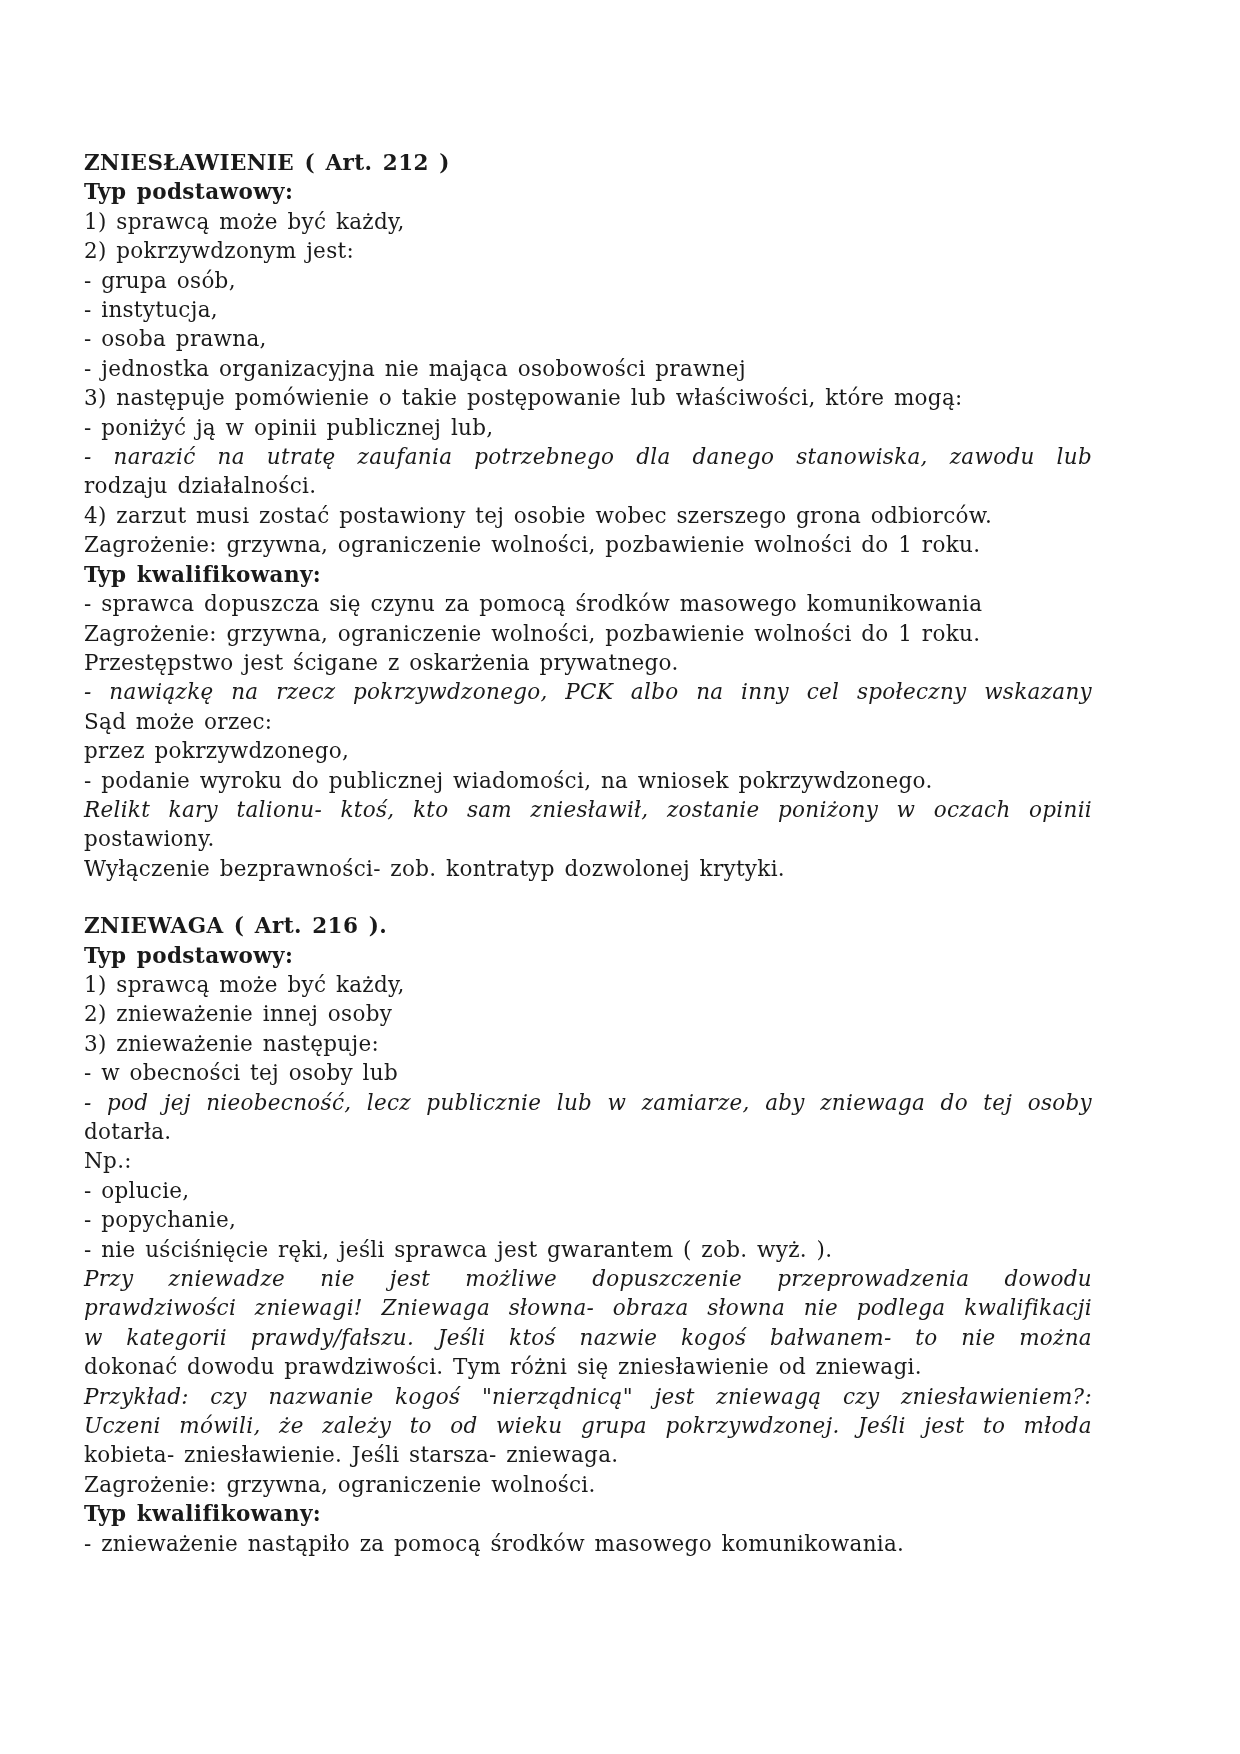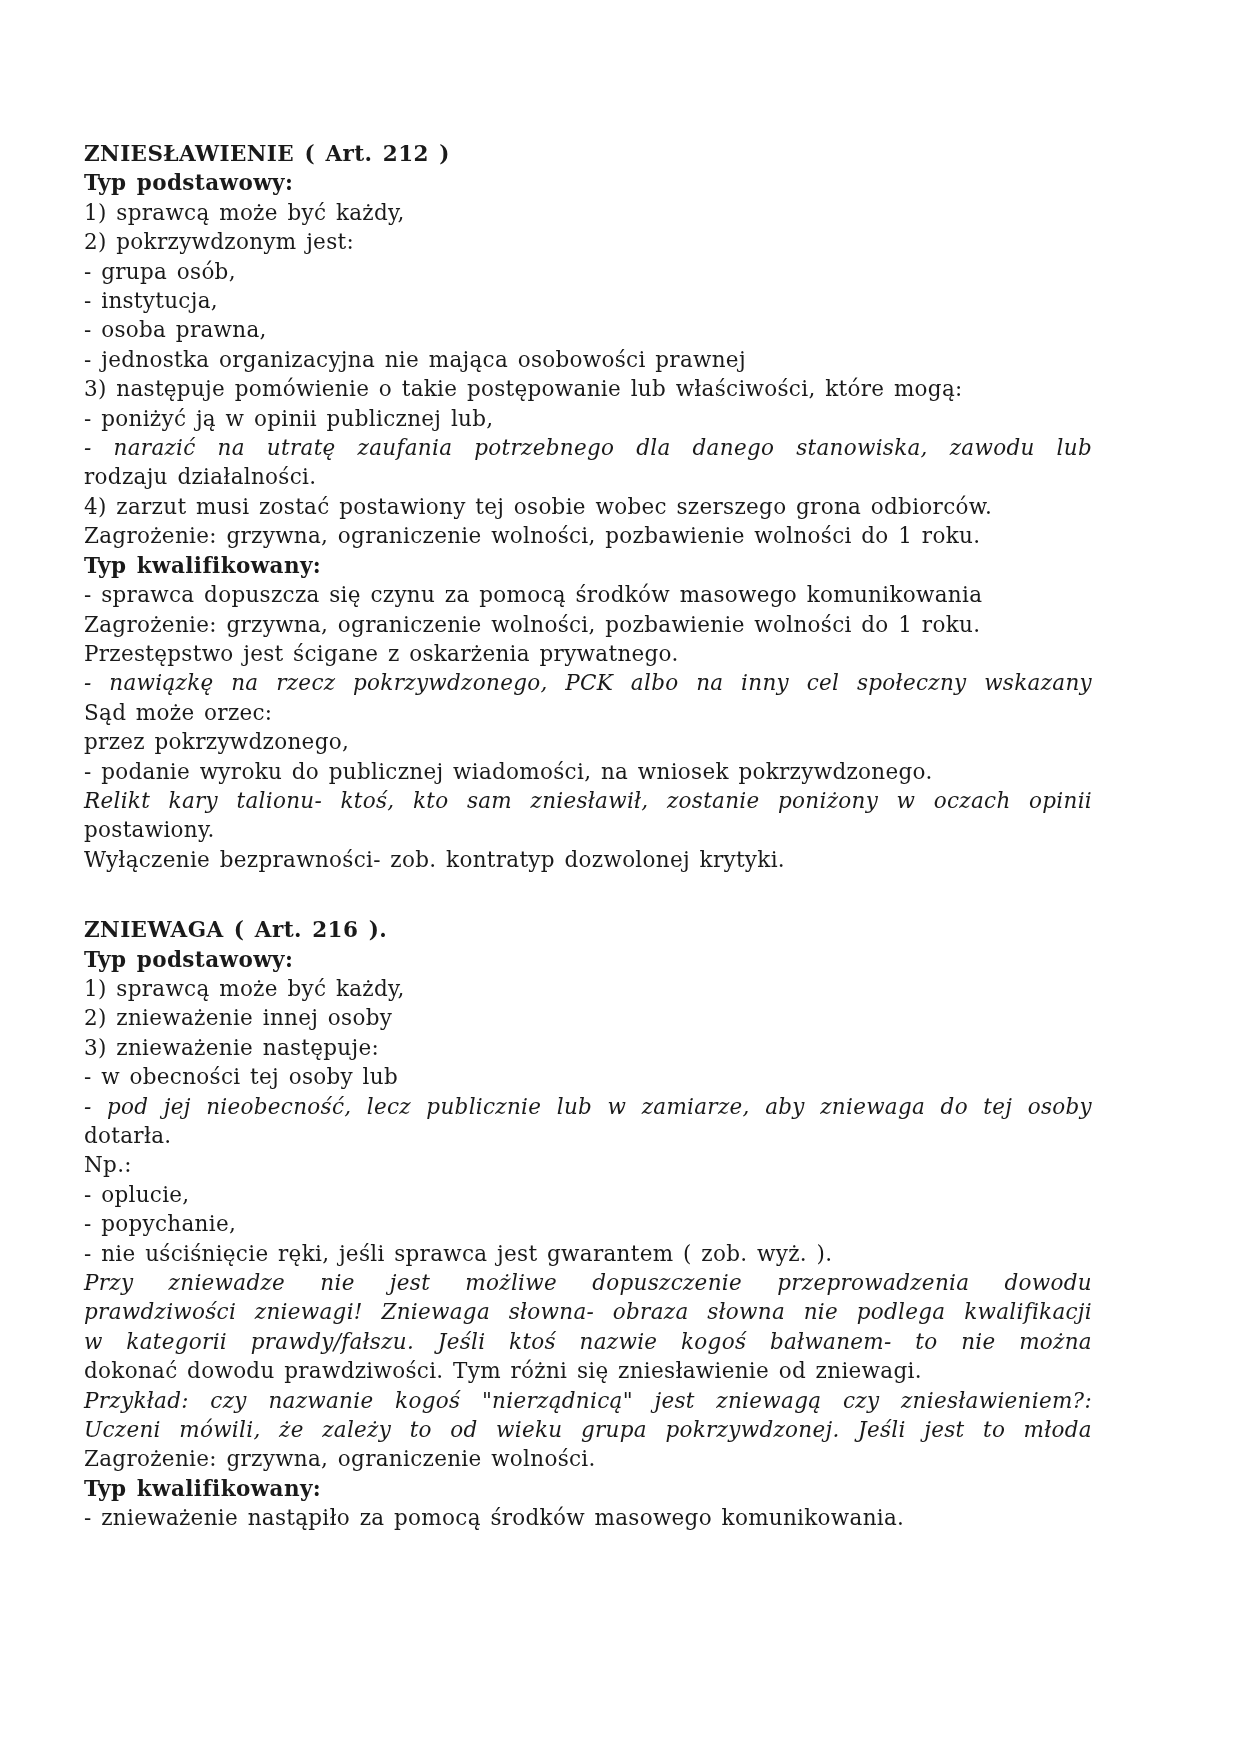--- a/index.html
+++ b/index.html
@@ -11,28 +11,28 @@
     width: 1240px;
     height: 1754px;
     position: relative;
     font-family: "DejaVu Serif", "Liberation Serif", serif;
     color: #1a1a1a;
     overflow: hidden;
   }
   .doc {
     position: absolute;
     left: 84px;
-    top: 139px;
+    top: 148px;
     width: 1008px;
     font-size: 21.5px;
     line-height: 29.4px;
     letter-spacing: 0.3px;
     word-spacing: 2.5px;
   }
-  .sec + .sec { margin-top: 41px; }
+  .sec + .sec { margin-top: 28px; }
   .line { min-height: 29.4px; text-align: left; }
   .line.bold { font-weight: 700; letter-spacing: 0.4px; }
   .line.just { text-align: justify; text-align-last: justify; font-style: italic; }
 </style>
 </head>
 <body>
 
 <main class="doc">
   <div>
       <section class="sec">
@@ -74,18 +74,19 @@
         <div class="line">Np.:</div>
         <div class="line">- oplucie,</div>
         <div class="line">- popychanie,</div>
         <div class="line">- nie uściśnięcie ręki, jeśli sprawca jest gwarantem ( zob. wyż. ).</div>
         <div class="line just">Przy zniewadze nie jest możliwe dopuszczenie przeprowadzenia dowodu</div>
         <div class="line just">prawdziwości zniewagi! Zniewaga słowna- obraza słowna nie podlega kwalifikacji</div>
         <div class="line just">w kategorii prawdy/fałszu. Jeśli ktoś nazwie kogoś bałwanem- to nie można</div>
         <div class="line">dokonać dowodu prawdziwości. Tym różni się zniesławienie od zniewagi.</div>
         <div class="line just">Przykład: czy nazwanie kogoś "nierządnicą" jest zniewagą czy zniesławieniem?:</div>
         <div class="line just">Uczeni mówili, że zależy to od wieku grupa pokrzywdzonej. Jeśli jest to młoda</div>
+        <div class="line">kobieta- zniesławienie. Jeśli starsza- zniewaga.</div>
         <div class="line">Zagrożenie: grzywna, ograniczenie wolności.</div>
         <div class="line bold">Typ kwalifikowany:</div>
         <div class="line">- znieważenie nastąpiło za pomocą środków masowego komunikowania.</div>
       </section>
     </div>
 </main>
 
 </body></html>

